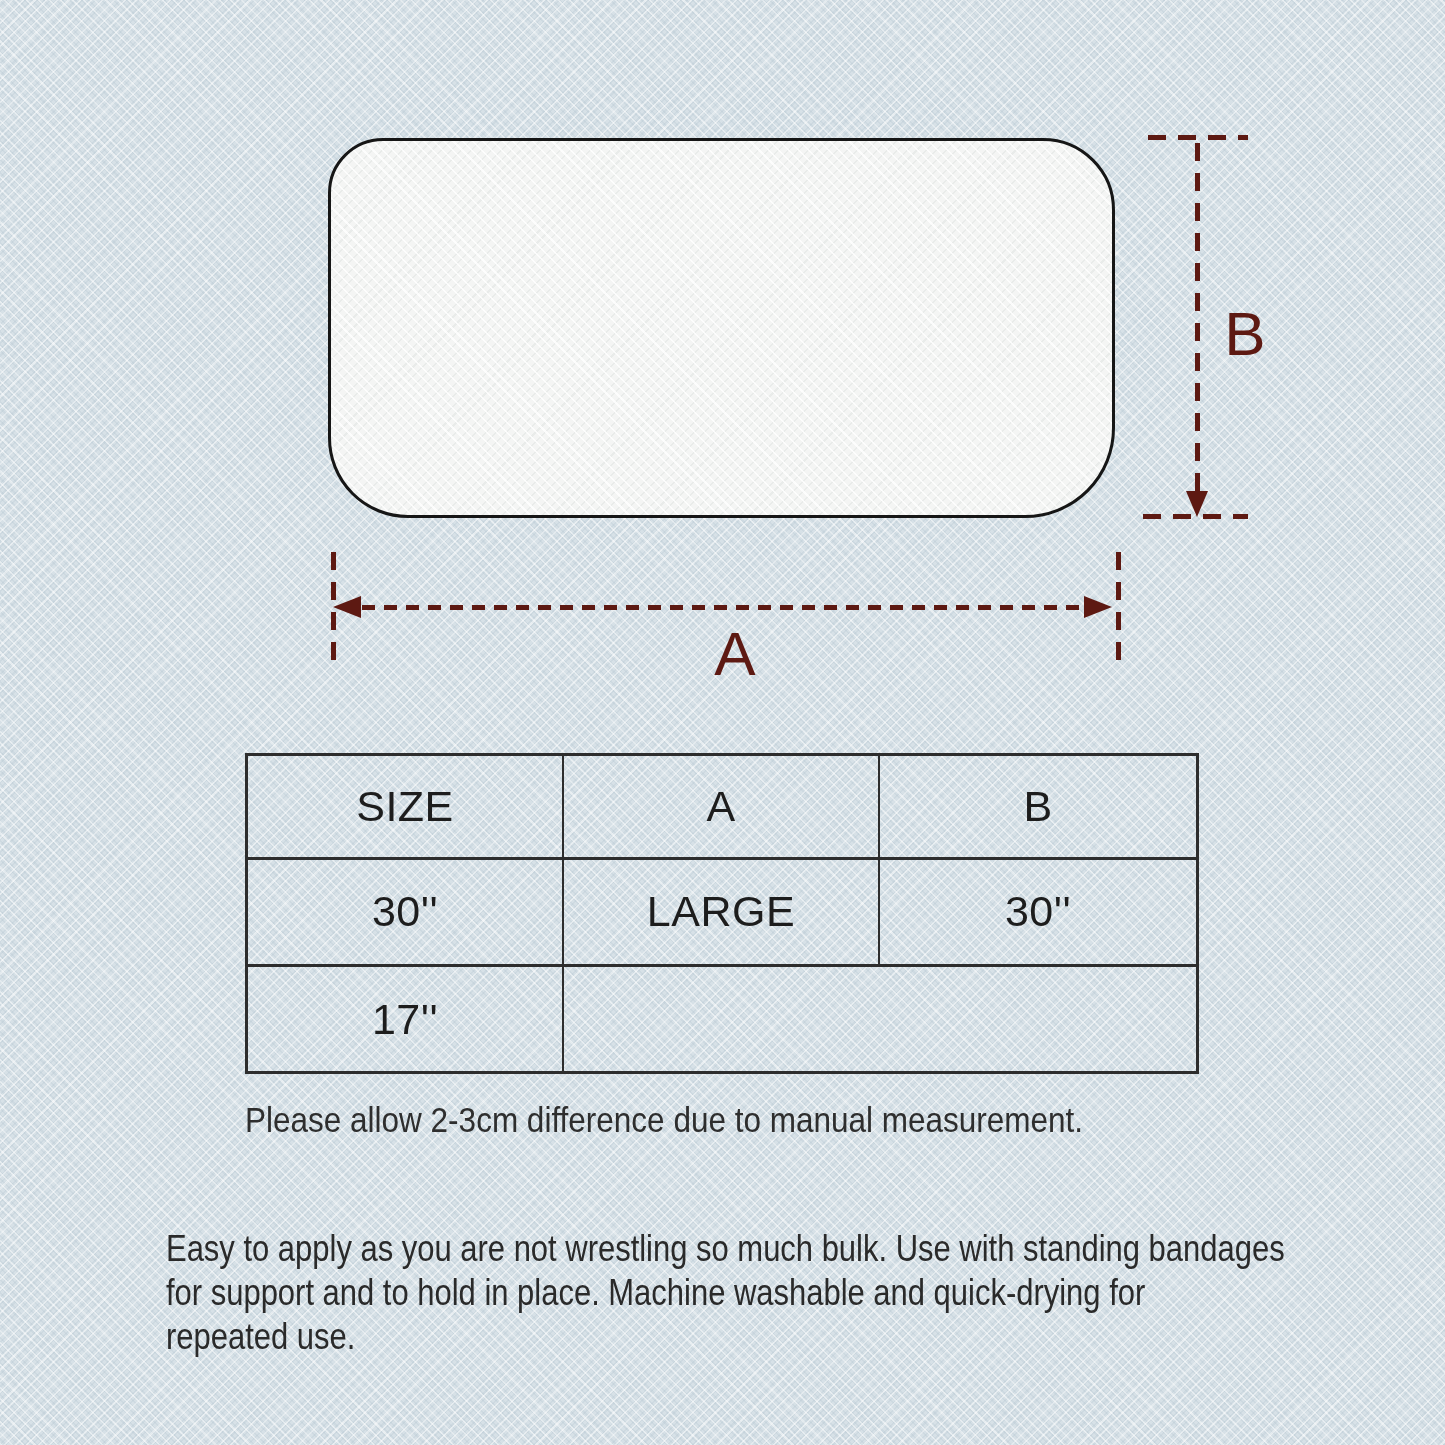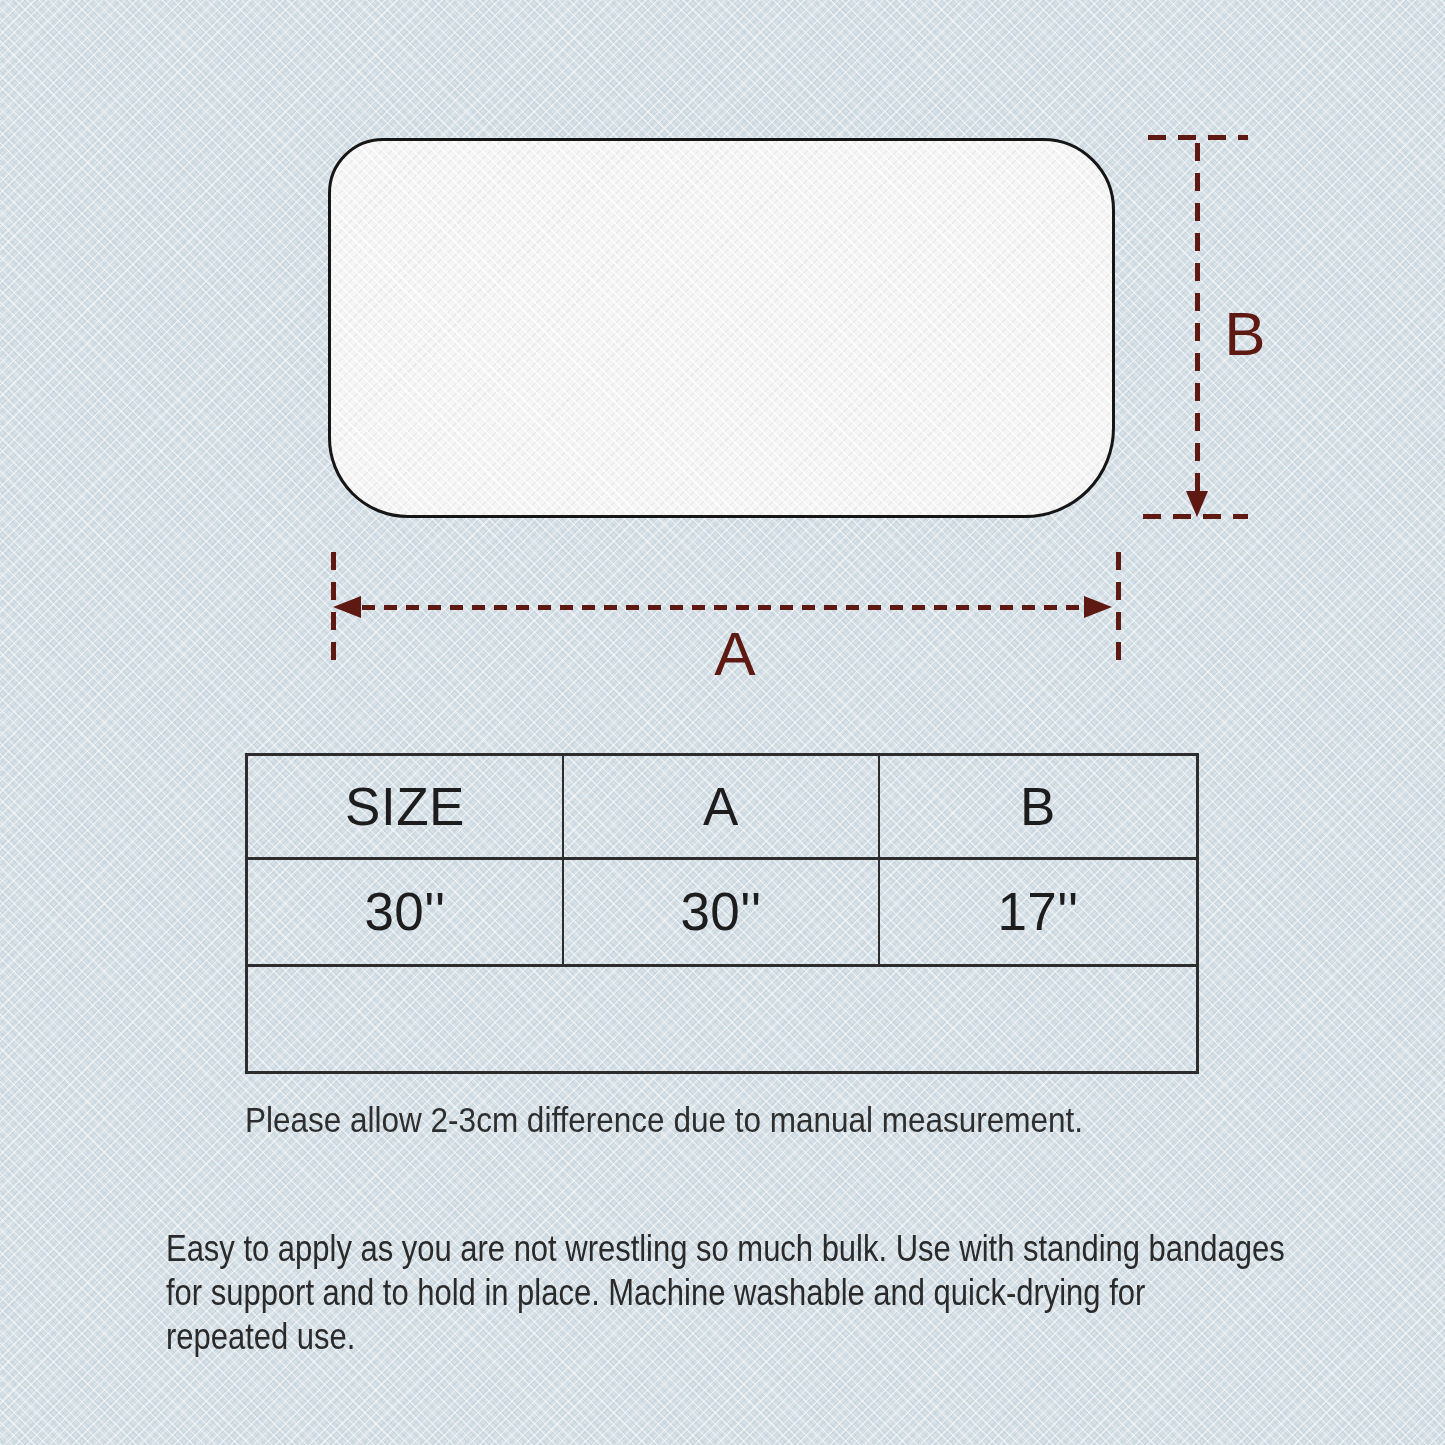--- a/index.html
+++ b/index.html
@@ -77,21 +77,21 @@
     position:absolute; left:245px; top:753px; width:954px; height:321px;
     display:grid;
     grid-template-columns:1fr 1fr 1fr;
     grid-template-rows:1fr 1.04fr 1fr;
     border:3px solid var(--table-border);
   }
   .cell{
     border-right:2px solid var(--table-border);
     border-bottom:3px solid var(--table-border);
     display:flex;align-items:center;justify-content:center;
-    font-size:53px;color:var(--ink);letter-spacing:0.5px;
+    font-size:43px;color:var(--ink);letter-spacing:0.5px;
   }
   .cell:nth-child(3n){border-right:none;}
   .cell:nth-child(n+7){border-bottom:none;}
 
   
   .note{
     position:absolute;left:245px;top:1100px;
     font-size:35px;color:#2e2e2e;white-space:nowrap;
     transform:scaleX(0.90);transform-origin:left center;
   }
@@ -124,20 +124,21 @@
   <div class="arrow arrow-right-a"></div>
   <div class="dim-label label-a">A</div>
 
   <div class="size-table">
     <div class="cell">SIZE</div>
     <div class="cell">A</div>
     <div class="cell">B</div>
 
     <div class="cell">30''</div>
 
+    <div class="cell">LARGE</div>
     <div class="cell">30''</div>
     <div class="cell">17''</div>
   </div>
 
   <div class="note">Please allow 2-3cm difference due to manual measurement.</div>
 
   <div class="description">
     <div class="desc-line">Easy to apply as you are not wrestling so much bulk. Use with standing bandages</div>
     <div class="desc-line">for support and to hold in place. Machine washable and quick-drying for</div>
     <div class="desc-line">repeated use.</div>

